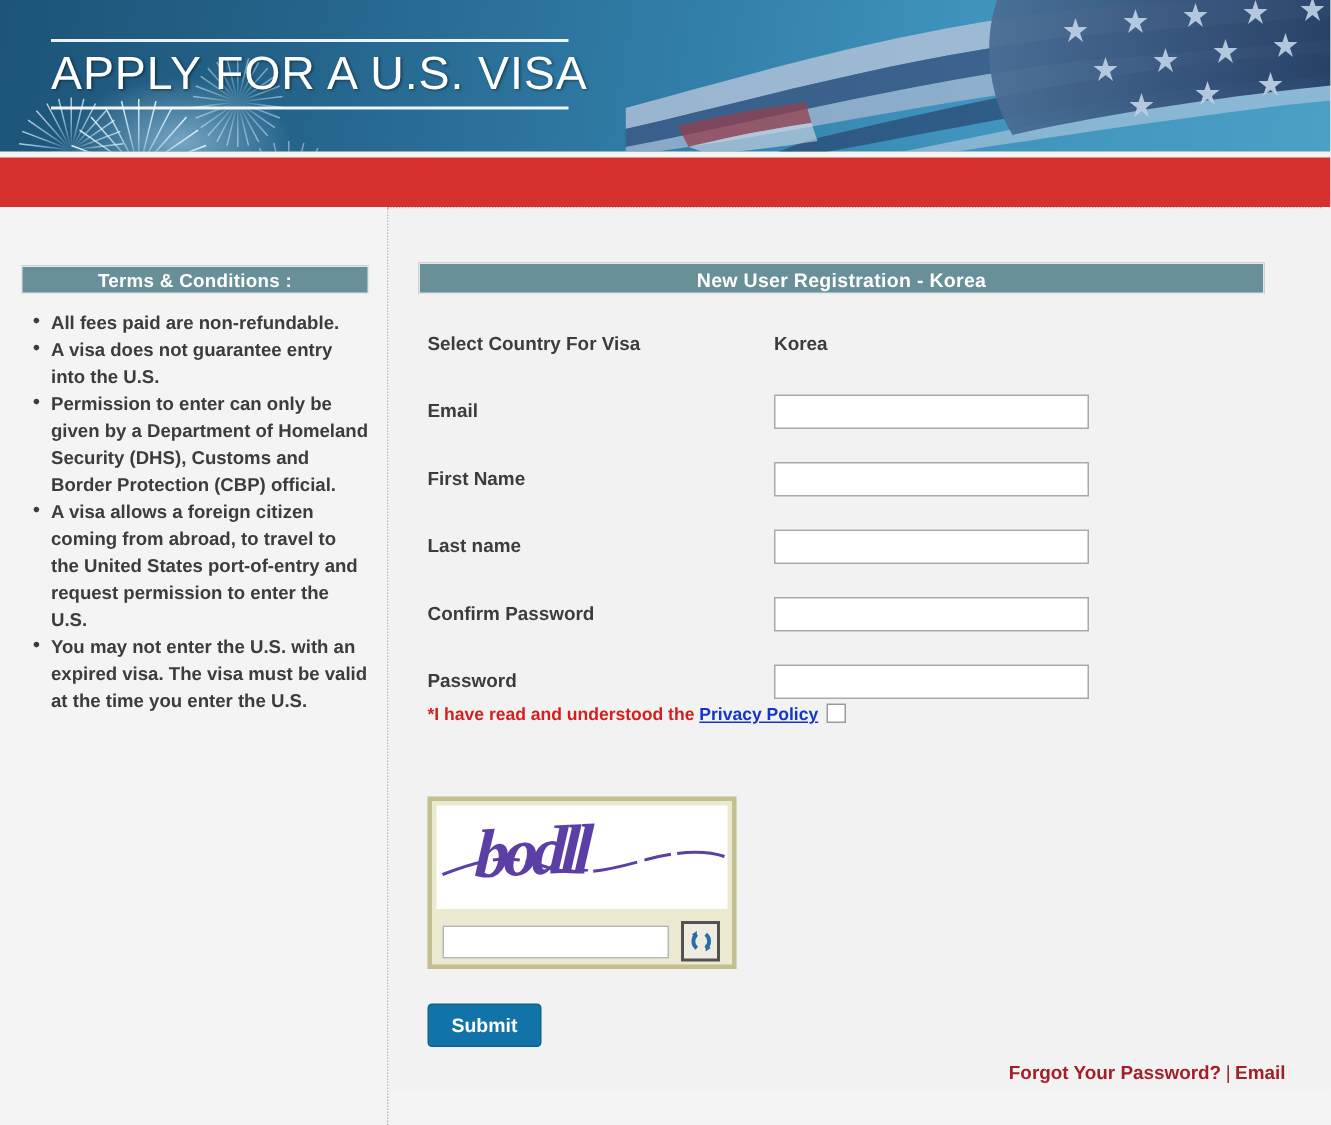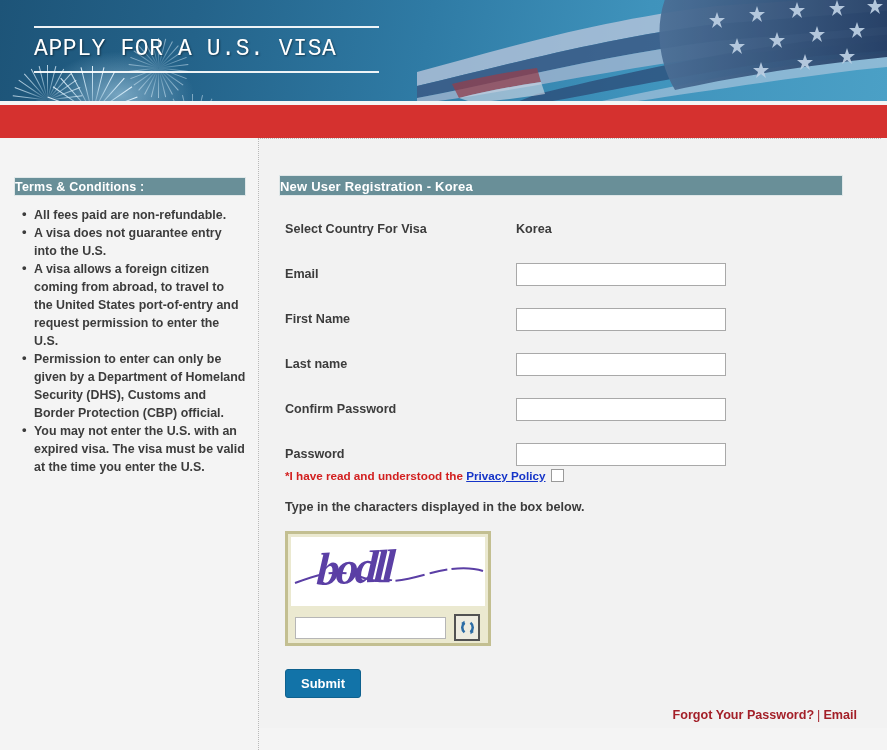--- a/index.html
+++ b/index.html
@@ -37,37 +37,37 @@
   
   .flag { position: absolute; right: -10px; top: -6px; width: 480px; height: 108px; opacity: .92; }
 
   .banner-title-wrap {
     position: absolute; left: 34px; top: 26px; width: 345px;
     border-top: 2px solid rgba(255,255,255,.92);
     border-bottom: 2px solid rgba(255,255,255,.92);
     padding: 2px 0 3px 0;
   }
   .banner-title {
-    font-family: Liberation Mono, monospace;
-    font-size: 23px; line-height: 38px; color: #ffffff;
+    font-family: Liberation Sans, sans-serif;
+    font-size: 31px; line-height: 38px; color: #ffffff;
     letter-spacing: .6px; white-space: nowrap;
     text-shadow: 1px 1px 2px rgba(0,0,0,.45);
   }
   .redbar {
     position: absolute; left: 0; top: 105px; width: 887px; height: 33px;
     background: #d5312f;
   }
 
   
   .content { position: absolute; left: 0; top: 138px; width: 887px; height: 612px; }
 
   .sidebar { position: absolute; left: 0; top: 0; width: 258px; height: 612px; }
   .panel-title {
     background: #698f98; color: #ffffff; font-weight: bold;
-    font-size: 12.5px; letter-spacing: .2px;
+    font-size: 12.5px; text-align: center; letter-spacing: .2px;
   }
   .sidebar .panel-title {
     position: absolute; left: 14px; top: 39px; width: 232px; height: 19px;
     line-height: 19px; border: 1px solid #dfe7e8;
   }
   .terms-list {
     position: absolute; left: 0; top: 68px; width: 246px;
     margin: 0; padding: 0 0 0 22px; list-style: none;
   }
   .terms-list li {
@@ -294,22 +294,22 @@
   <div class="content">
 
     <div class="hdivider"></div>
     <div class="vdivider"></div>
 
     <div class="sidebar">
       <div class="panel-title">Terms &amp; Conditions :</div>
       <ul class="terms-list">
         <li>All fees paid are non-refundable.</li>
         <li>A visa does not guarantee entry into the U.S.</li>
+        <li>Permission to enter can only be given by a Department of Homeland Security (DHS), Customs and Border Protection (CBP) official.</li>
         <li>A visa allows a foreign citizen coming from abroad, to travel to the United States port-of-entry and request permission to enter the U.S.</li>
-        <li>Permission to enter can only be given by a Department of Homeland Security (DHS), Customs and Border Protection (CBP) official.</li>
         <li>You may not enter the U.S. with an expired visa. The visa must be valid at the time you enter the U.S.</li>
       </ul>
     </div>
 
     <div class="main">
 
       <div class="panel-title">New User Registration - Korea</div>
 
       <div class="form">
 
@@ -340,21 +340,20 @@
 
         <div class="row">
           <div class="lbl">Password</div>
           <input class="txt" type="password" value="" style="">
         </div>
 
       </div>
 
       <div class="privacy"><span>*I have read and understood the </span><a href="#">Privacy Policy</a><span class="cb"></span></div>
 
-      <div class="captcha-instr">Type in the characters displayed in the box below.</div>
 
       <div class="captcha-box">
         <div class="captcha-img">
           <div class="captcha-glyph">bodll</div>
           <svg width="194" height="69" style="position:absolute;left:0;top:0">
             <path d="M4,46 C30,36 48,32 70,40 C92,48 112,44 140,36 C162,30 180,30 192,34" stroke="#5b3fa5" stroke-width="2" fill="none" stroke-dasharray="30 5 18 4 40 6"></path>
           </svg>
         </div>
         <input class="captcha-input" type="text" value="" style="">
         <div class="captcha-refresh">

